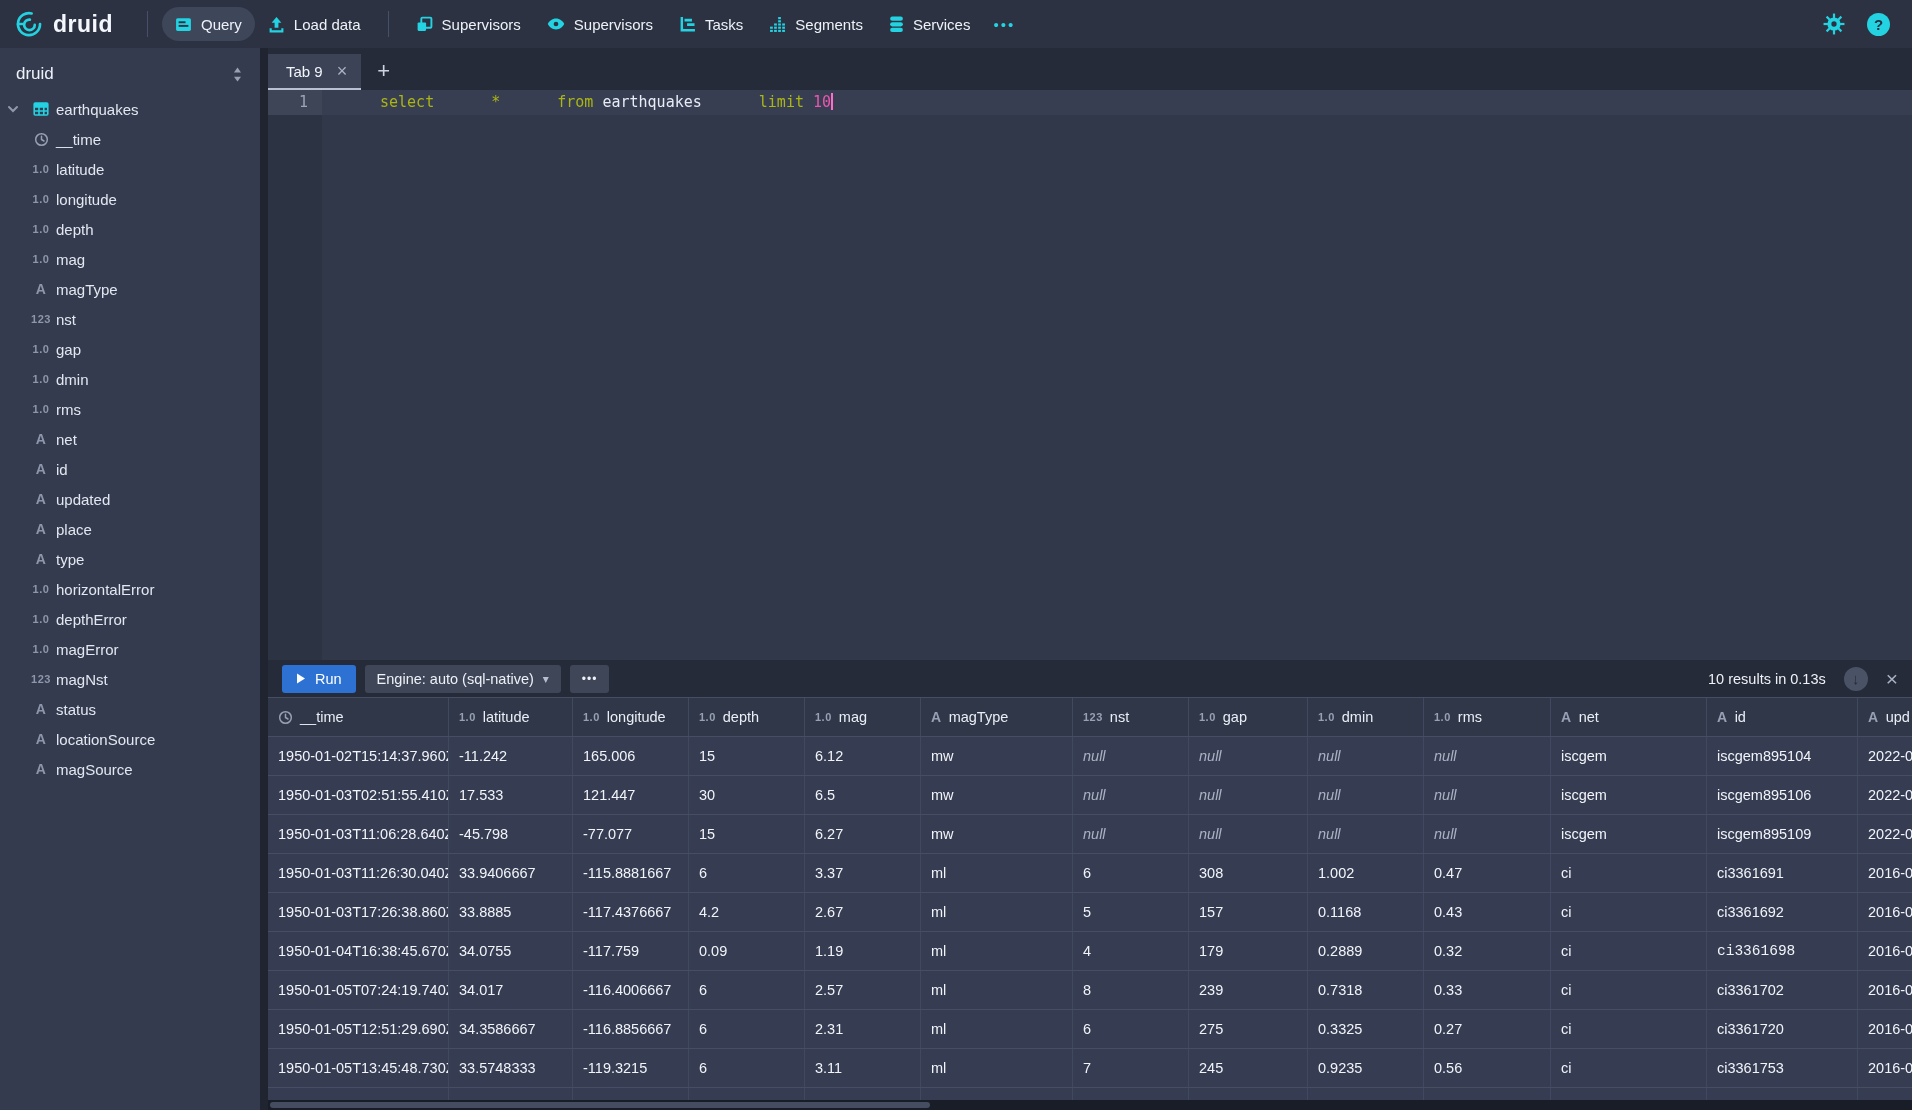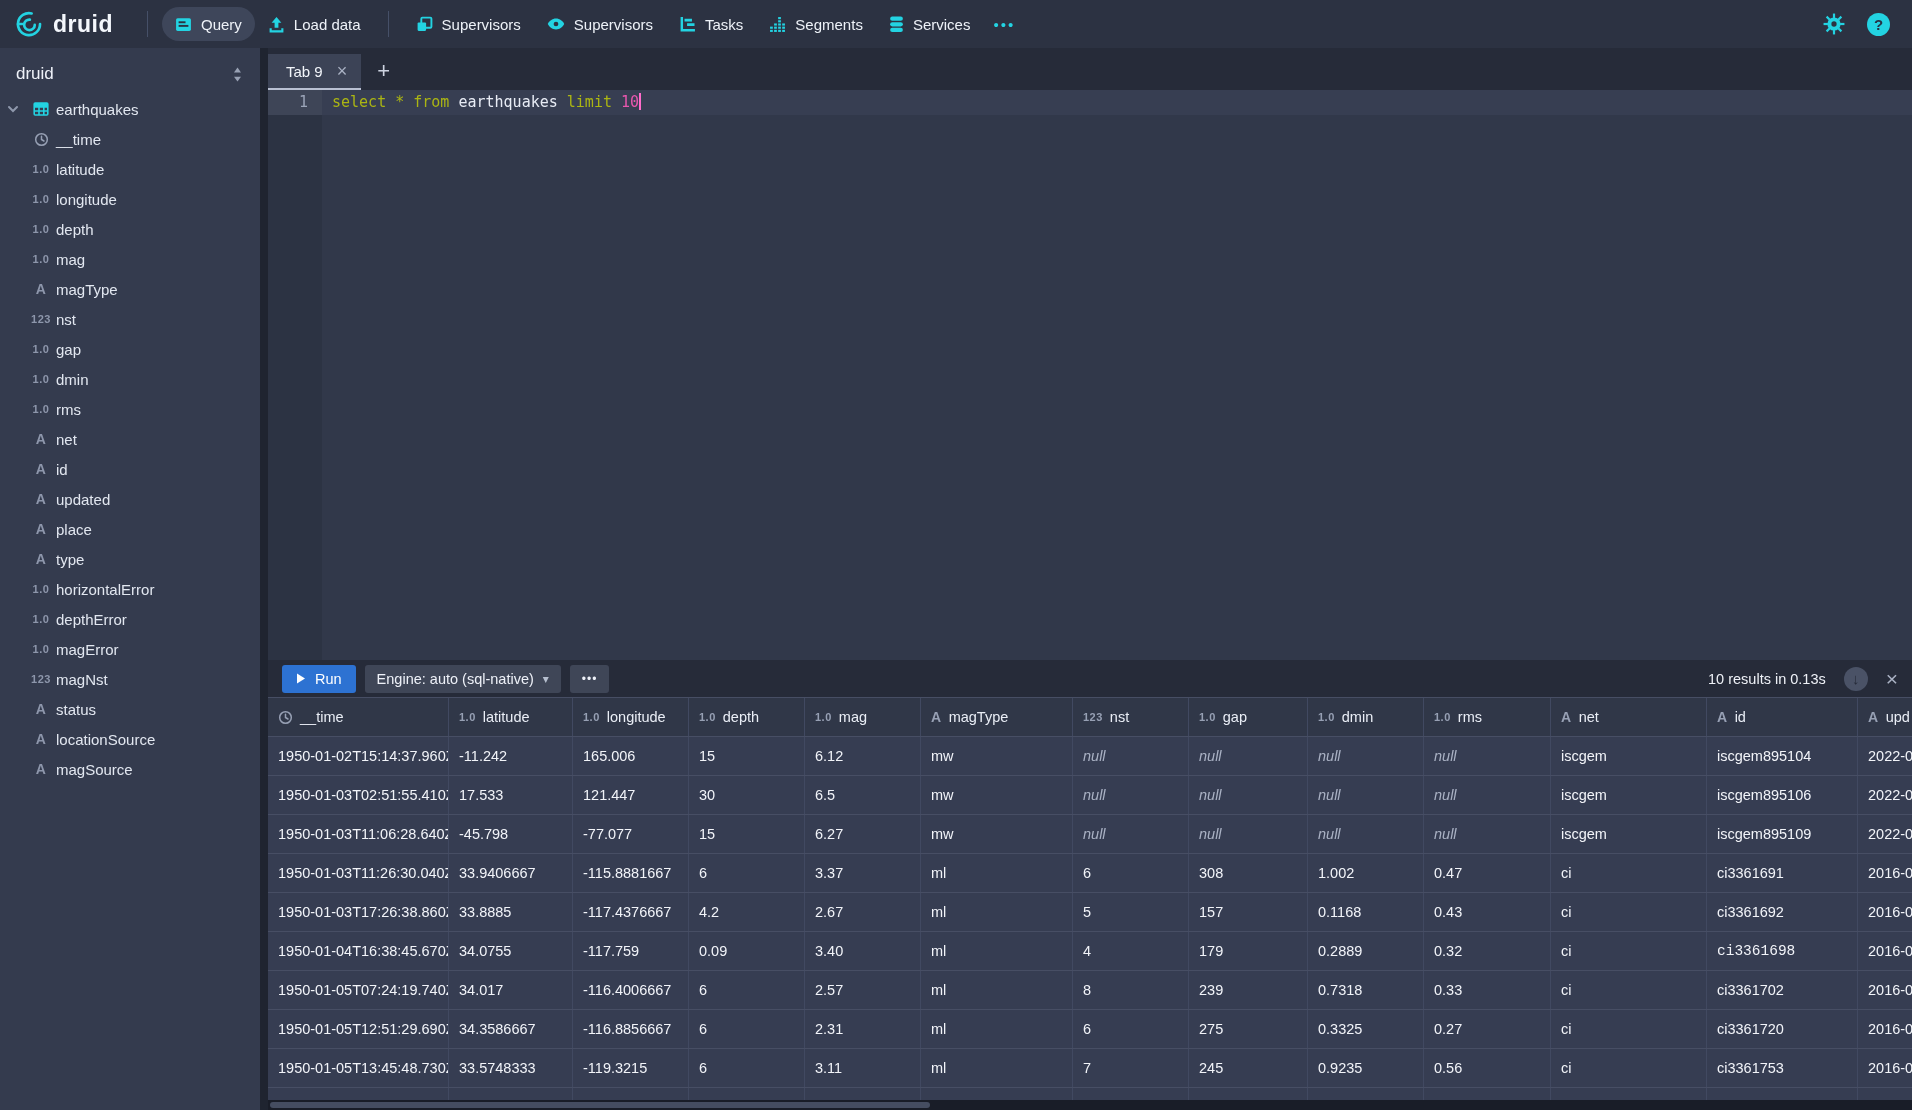--- a/index.html
+++ b/index.html
@@ -46,21 +46,21 @@
     border-bottom:2px solid #b9c0d2;font-size:15px;color:#f2f5fa;cursor:pointer;}
   .tab-close{color:#aab2c4;font-size:18px;line-height:1;cursor:pointer;}
   .tab-add{margin-left:16px;margin-bottom:8px;color:#cdd3e0;font-size:22px;line-height:1;cursor:pointer;}
 
   .editor{flex:none;height:570px;background:var(--editor);display:flex;position:relative;}
   .gutterCol{width:54px;background:var(--gutter);flex:none;}
   .codeCol{flex:1;font-family:"DejaVu Sans Mono","Liberation Mono",monospace;font-size:15px;}
   .line1{display:flex;height:25px;line-height:25px;}
   .line1 .gut{width:54px;flex:none;background:var(--activegutter);color:#9ba4b8;text-align:right;padding-right:14px;}
   .line1 .code{flex:1;background:var(--activeline);padding-left:10px;white-space:pre;}
-  .tok-kw{color:var(--kw);} .tok-plain{color:#e8ecf5;} .tok-num{color:var(--num);}
+  .tok-kw{color:var(--kw);margin-left:48px;} .tok-plain{color:#e8ecf5;} .tok-num{color:var(--num);}
   .cursor{display:inline-block;width:2px;height:17px;background:#ff6ccb;vertical-align:-3px;}
 
   .runbar{flex:none;height:37px;background:var(--pagedark);display:flex;align-items:center;padding:0 14px;gap:9px;}
   .run-btn{display:flex;align-items:center;gap:9px;background:var(--blue);color:#fff;font-size:14.5px;
     height:28px;padding:0 14px;border-radius:3px;border:none;cursor:pointer;}
   .gray-btn{display:flex;align-items:center;gap:9px;background:var(--btn);color:#eef1f8;font-size:14.5px;
     height:28px;padding:0 12px;border-radius:3px;border:none;cursor:pointer;}
   .caret{color:#b7bfcf;font-size:12px;}
   .runbar-right{margin-left:auto;display:flex;align-items:center;gap:18px;}
   .result-status{font-size:14.5px;color:#eef1f7;}
@@ -546,21 +546,21 @@
             <div class="td" style="width: 127px;">0.43</div>
             <div class="td" style="width: 156px;">ci</div>
             <div class="td" style="width: 151px;">ci3361692</div>
             <div class="td" style="width: 120px;">2016-0</div>
           </div>
           <div class="trow">
             <div class="td" style="width: 181px;">1950-01-04T16:38:45.670Z</div>
             <div class="td" style="width: 124px;">34.0755</div>
             <div class="td" style="width: 116px;">-117.759</div>
             <div class="td" style="width: 116px;">0.09</div>
-            <div class="td" style="width: 116px;">3.40</div>
+            <div class="td" style="width: 116px;">1.19</div>
             <div class="td" style="width: 152px;">ml</div>
             <div class="td" style="width: 116px;">4</div>
             <div class="td" style="width: 119px;">179</div>
             <div class="td" style="width: 116px;">0.2889</div>
             <div class="td" style="width: 127px;">0.32</div>
             <div class="td" style="width: 156px;">ci</div>
             <div class="td" style="width: 151px; font-family: Liberation Mono, monospace;">ci3361698</div>
             <div class="td" style="width: 120px;">2016-0</div>
           </div>
           <div class="trow">

